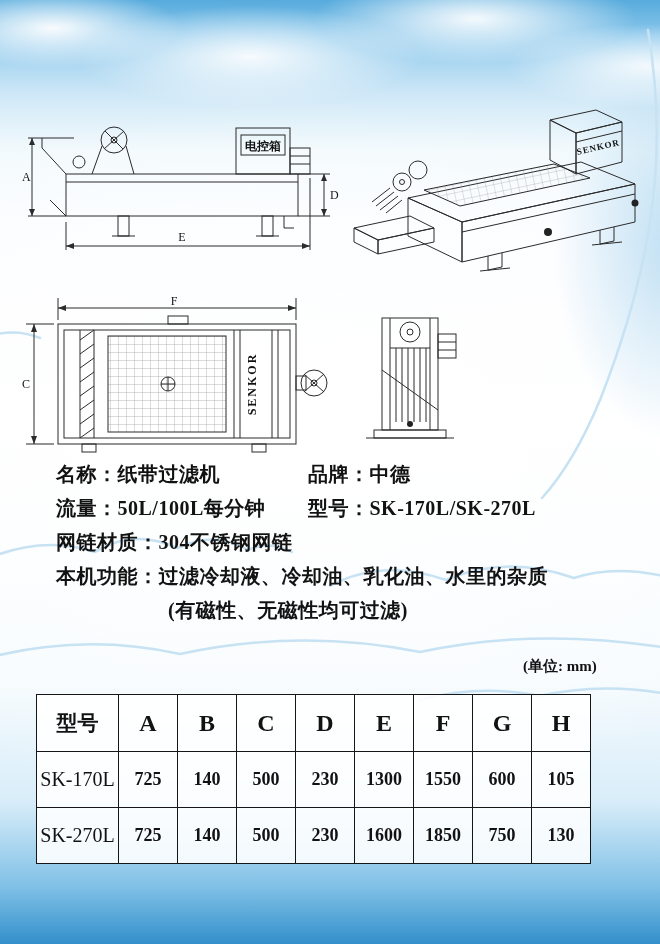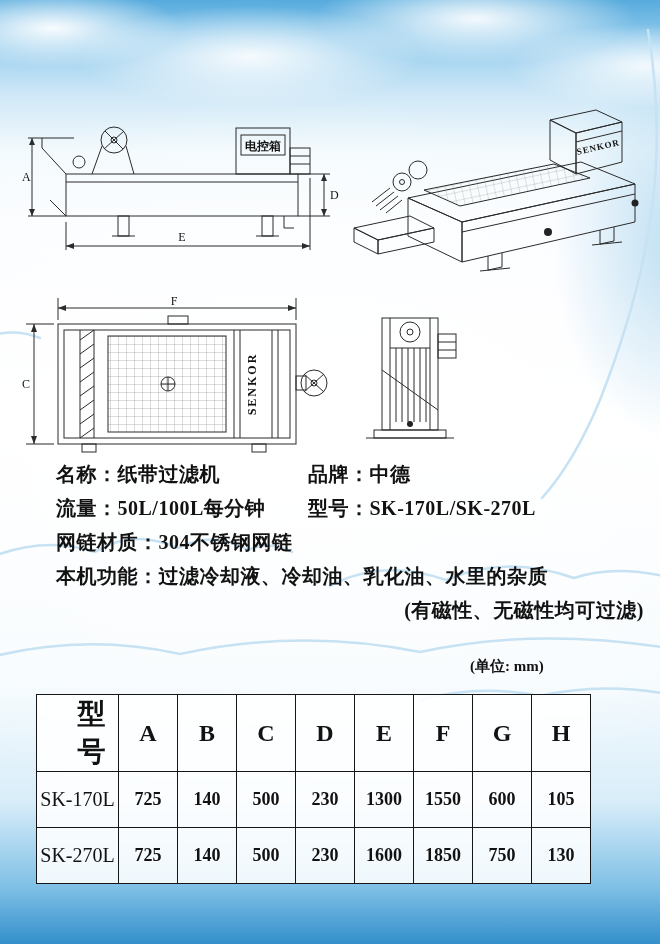--- a/index.html
+++ b/index.html
@@ -27,38 +27,38 @@
     font-family: "Liberation Serif", "DejaVu Serif", serif;
   }
   .specs {
     position: absolute; left: 56px; top: 457px; width: 588px;
     font-size: 20px; font-weight: 600; line-height: 34px;
     letter-spacing: .5px; z-index: 1;
   }
   .spec-row { display: flex; }
   .spec-left { width: 252px; }
   .spec-full { }
-  .func2 { margin-left: 42px; text-align: right; }
+  .func2 { margin-left: 112px; }
   .unit-note {
-    position: absolute; left: 470px; top: 657px;
+    position: absolute; left: 523px; top: 657px;
     font-size: 15px; font-weight: 600; z-index: 1;
   }
   table.dim-table {
     position: absolute; left: 36px; top: 694px; z-index: 1;
     border-collapse: collapse;
     background: rgba(255,255,255,.88);
   }
   .dim-table th, .dim-table td {
     border: 1.5px solid #161616;
     text-align: center; vertical-align: middle;
     padding: 0;
     font-weight: bold;
   }
   .dim-table th { width: 59px; height: 57px; font-size: 24px; font-weight: 600; }
-  .dim-table th.model-col { width: 82px; font-size: 28px; font-weight: 700; padding-left: 28px; }
+  .dim-table th.model-col { width: 82px; font-size: 21px; font-weight: 700; }
   .dim-table td { height: 56px; font-size: 18px; }
   .dim-table td.model { font-size: 20px; font-weight: 400; }
 </style>
 </head>
 <body>
 
 <div class="page">
 
   <svg class="layer z0" width="660" height="944" viewBox="0 0 660 944">
     <g fill="none" stroke="#c6e2f3" stroke-width="2.5" stroke-linecap="round">

